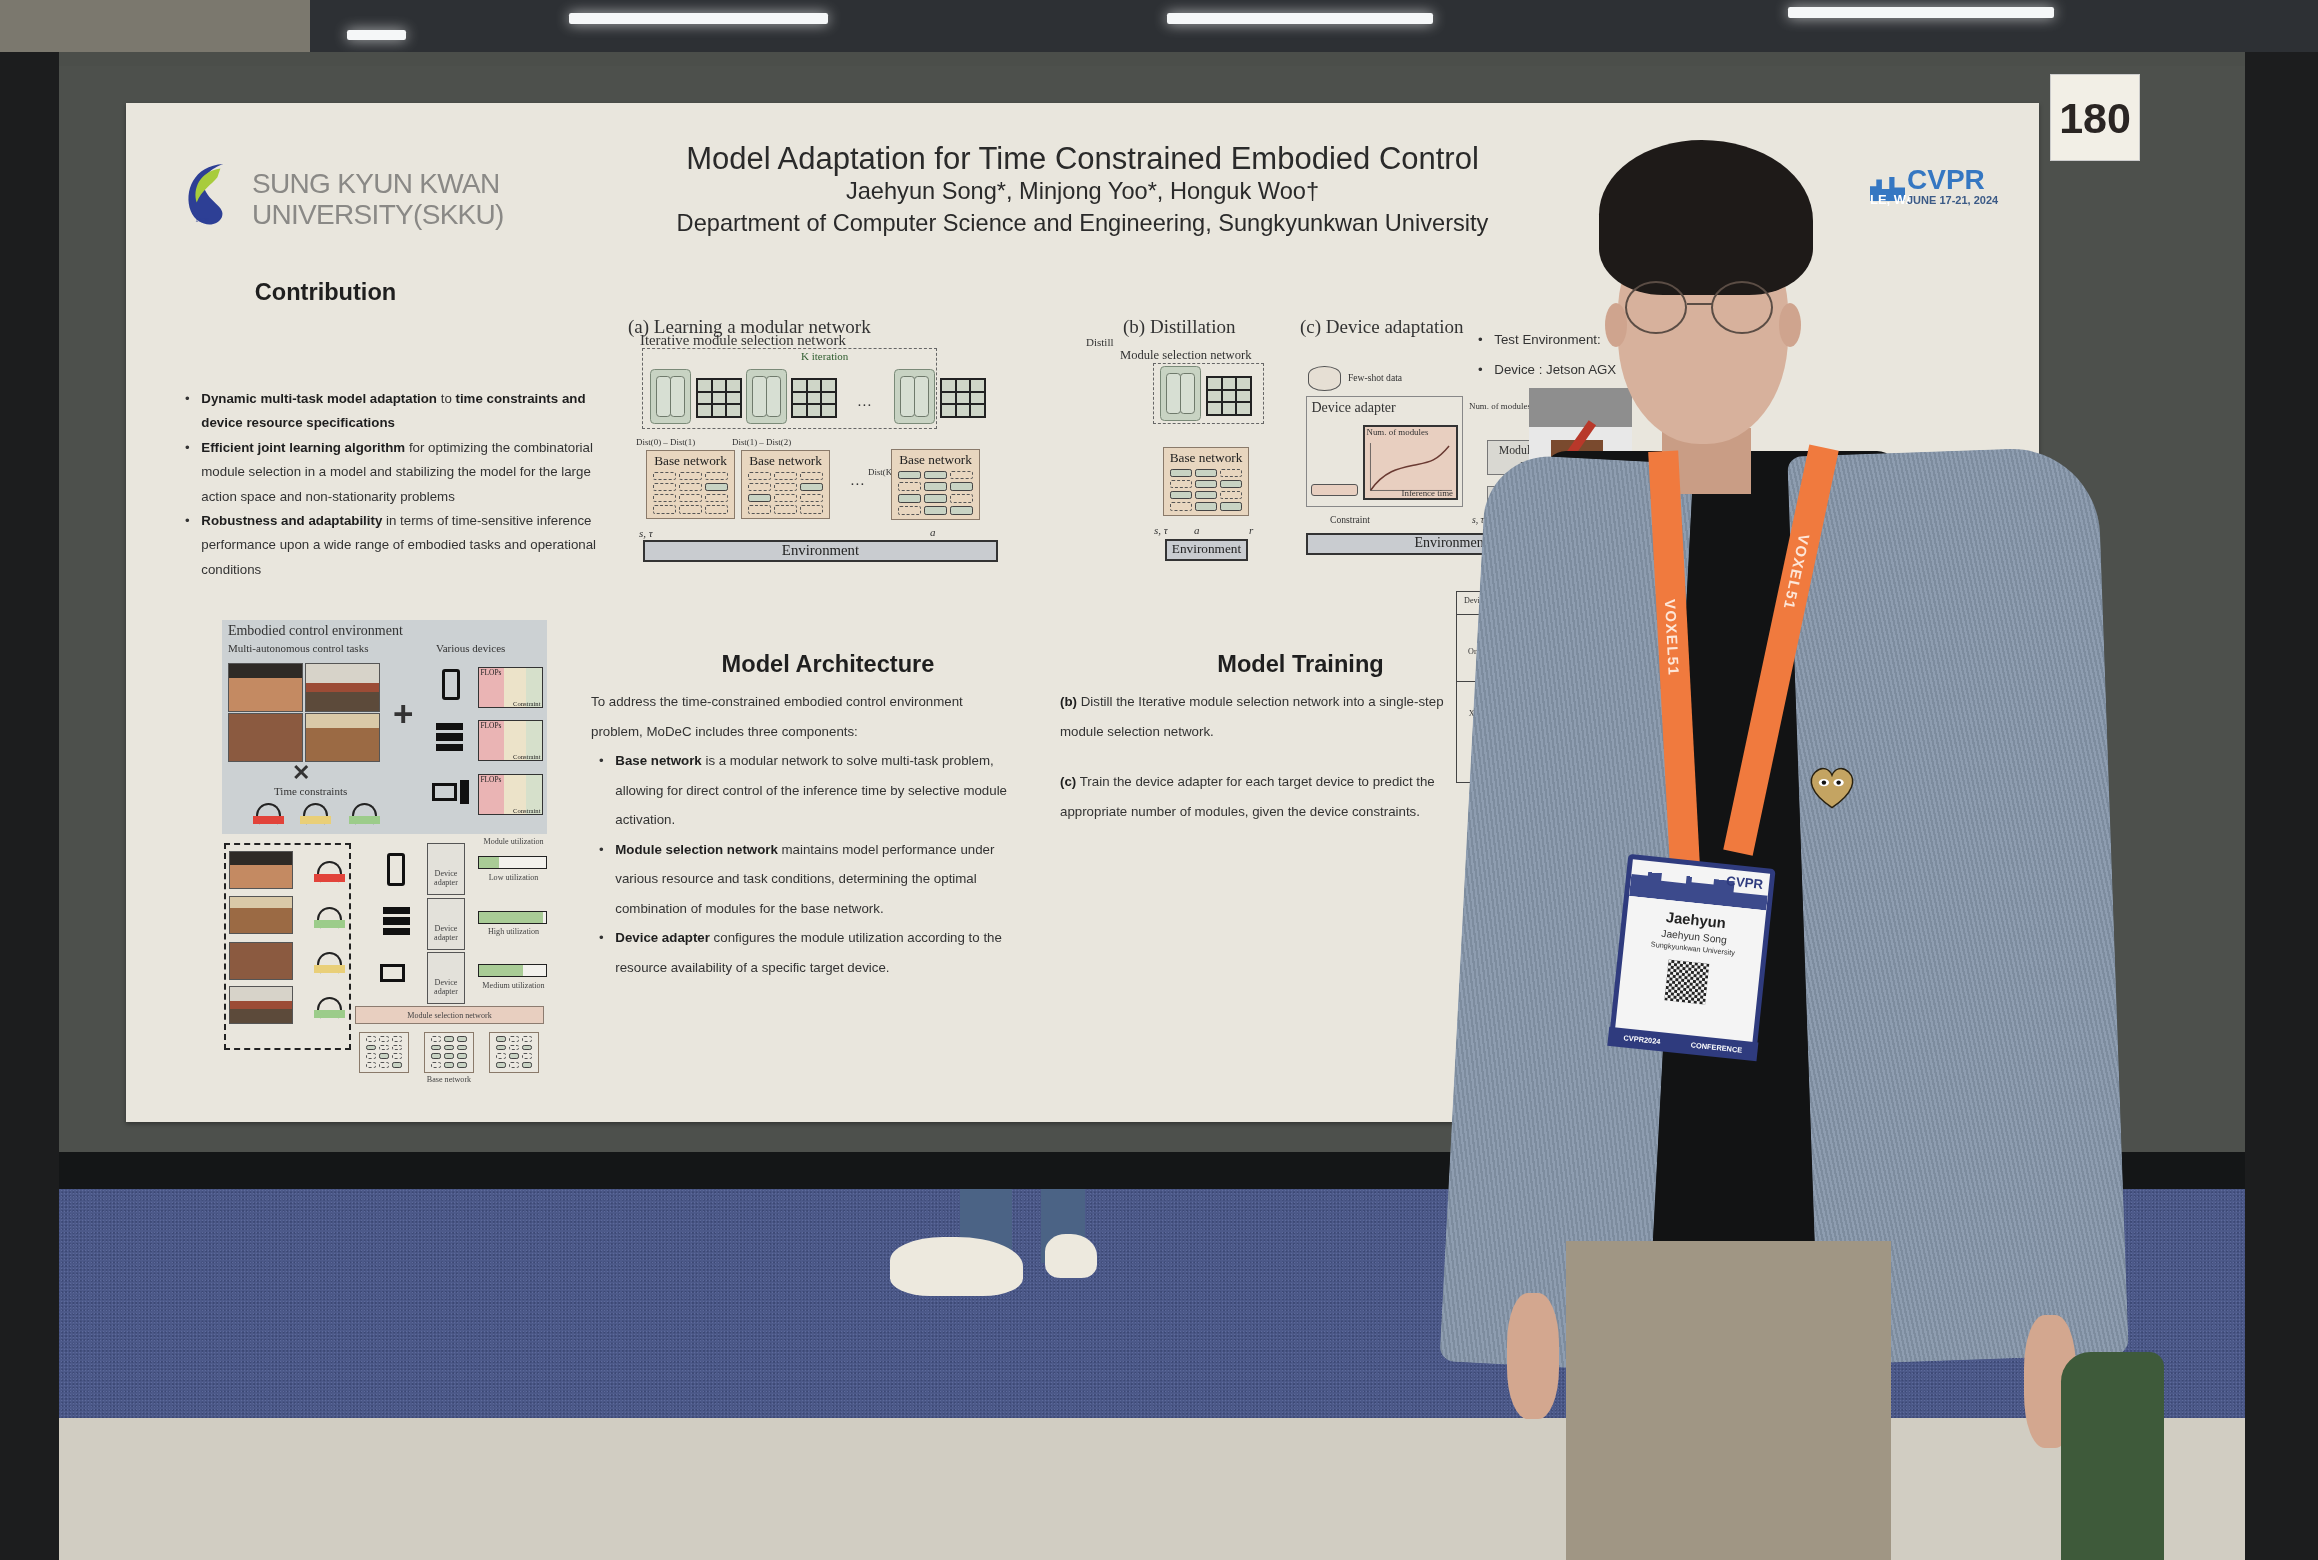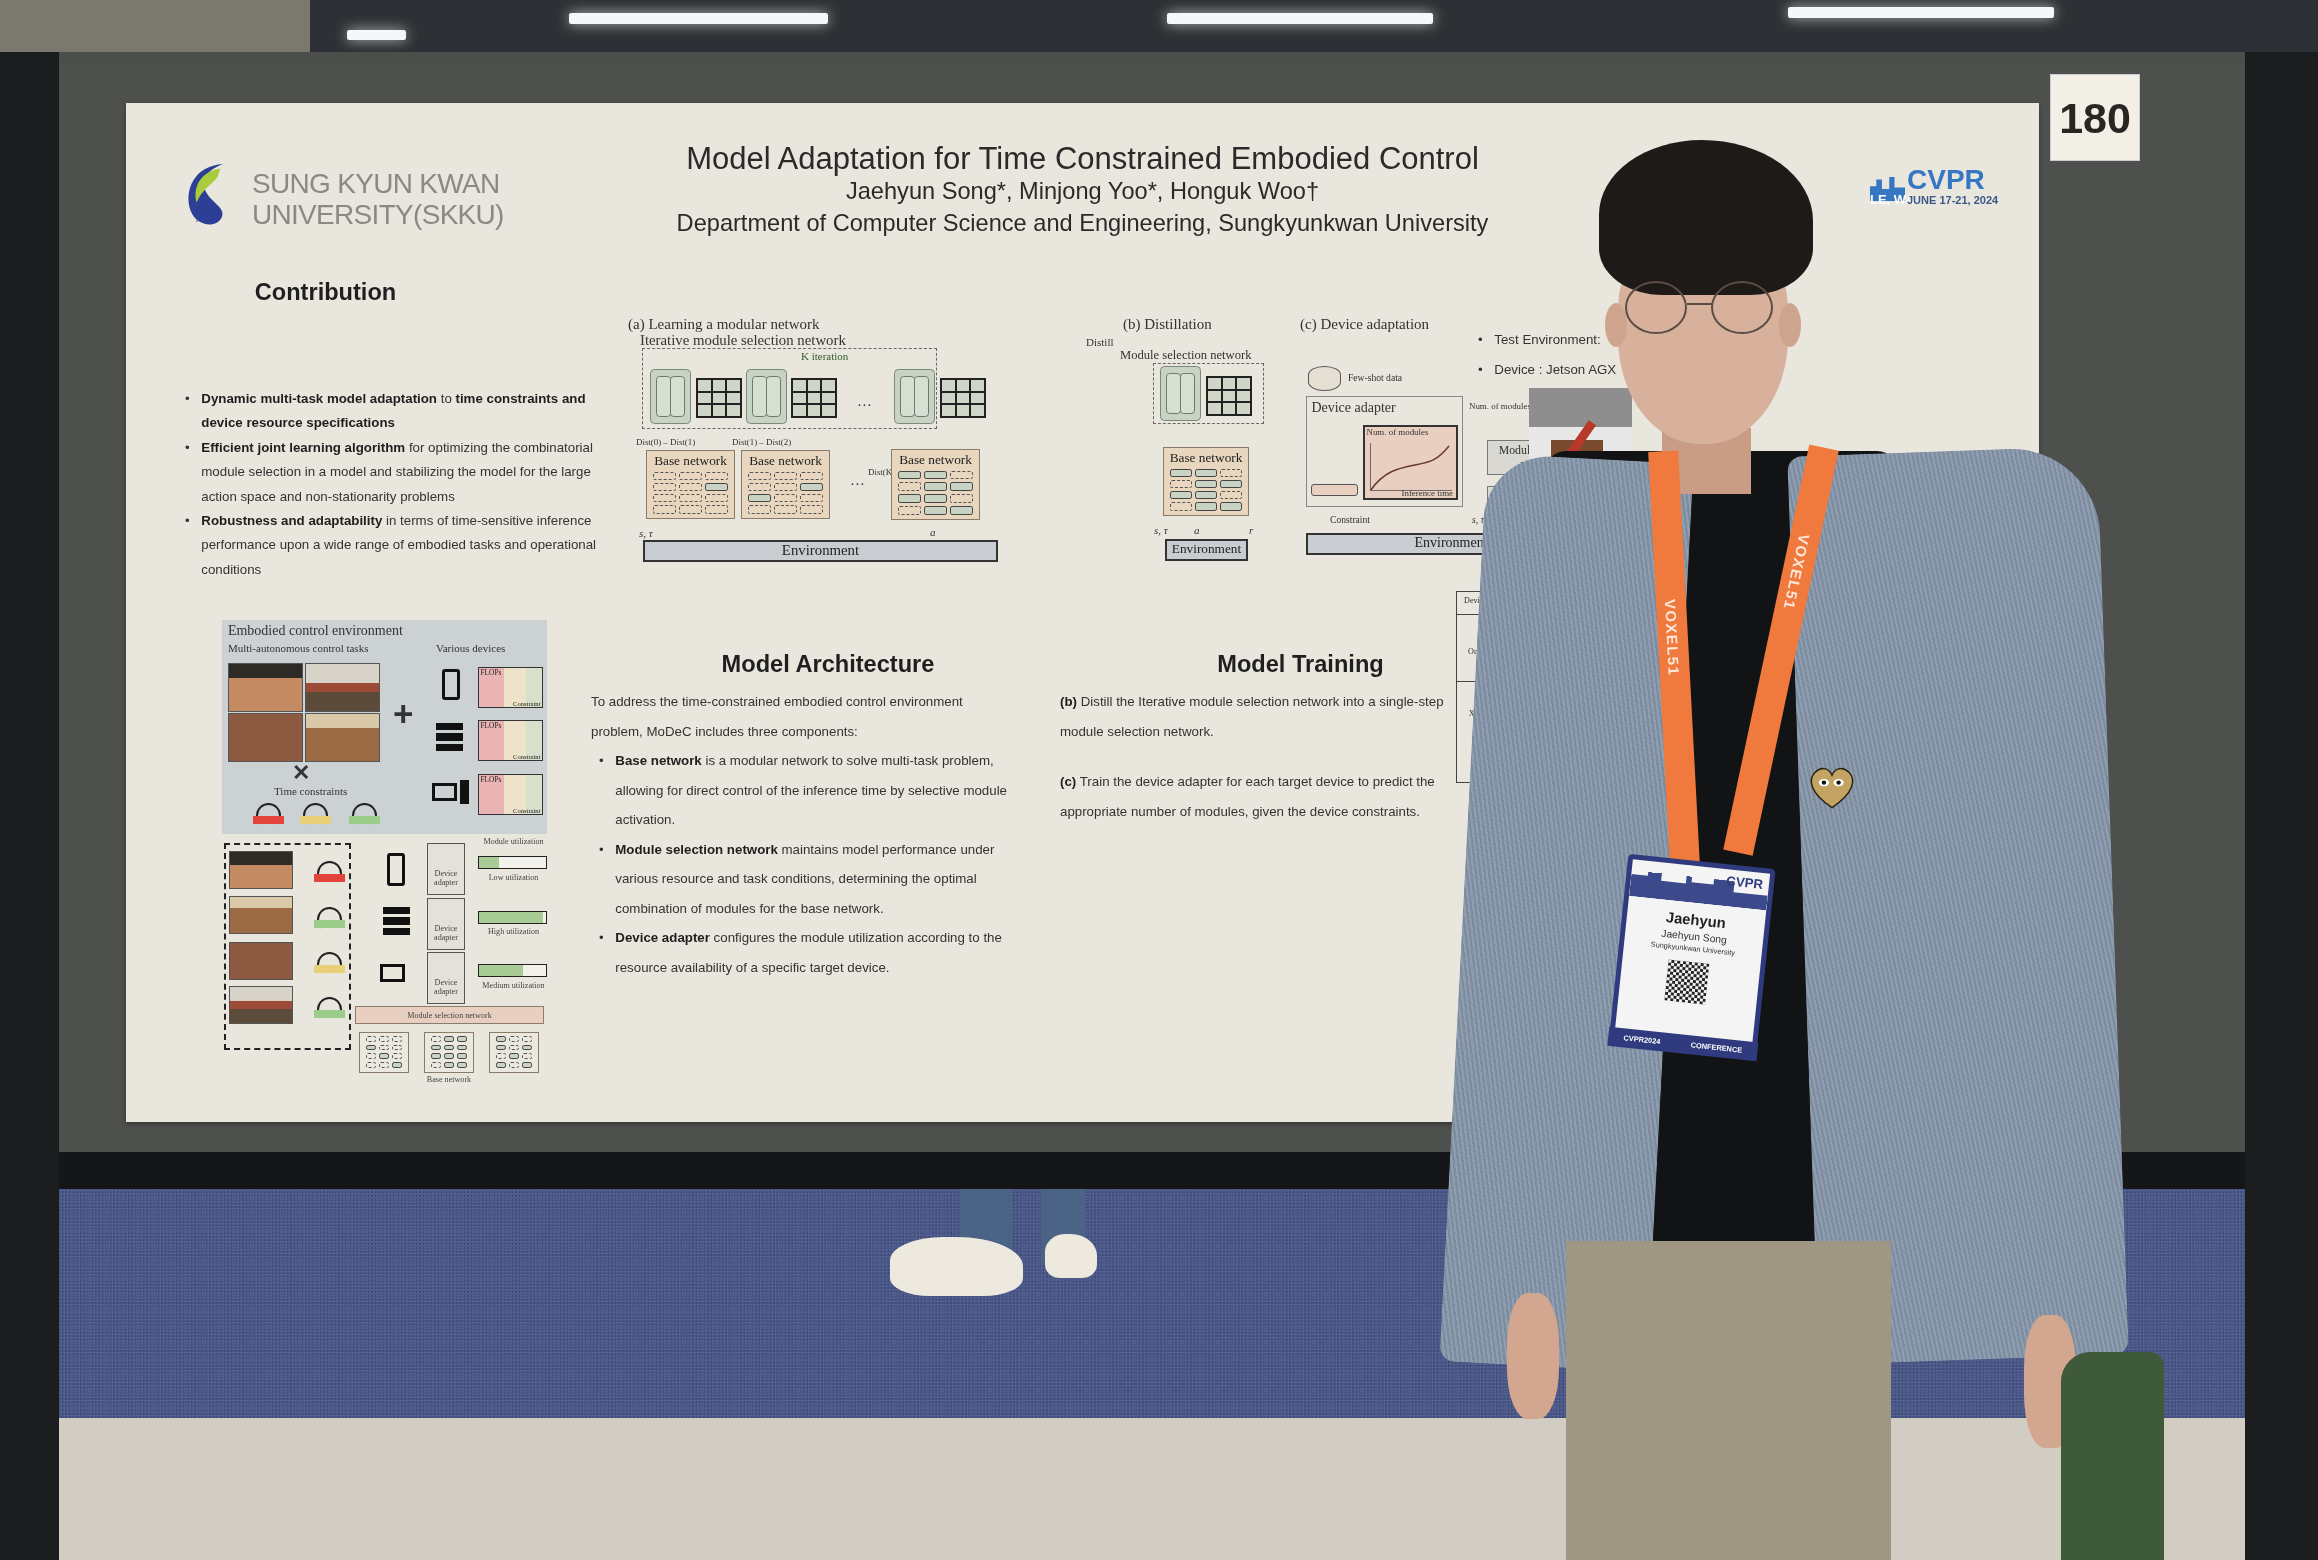--- a/index.html
+++ b/index.html
@@ -34,21 +34,21 @@
   .cvpr .city{position:absolute;left:52px;top:10.3px;width:35px;height:26.6px;background:#3577c2;clip-path:polygon(0 100%,0 45%,18% 45%,18% 20%,34% 20%,34% 55%,55% 55%,55% 10%,70% 10%,70% 50%,100% 50%,100% 100%);}
   .cvpr .wa{position:absolute;left:52px;top:28px;color:#fff;font-size:13px;font-weight:bold;}
 
   h2.sec{position:absolute;font-size:23.6px;font-weight:bold;color:#1f1f1f;text-align:center;}
   .para{position:absolute;font-size:14px;line-height:29.5px;color:#333;}
   .para b{color:#1e1e1e;}
   ul.bul{list-style:none;}
   ul.bul li{position:relative;padding-left:16.3px;}
   ul.bul li:before{content:"•";position:absolute;left:0;}
 
-  .fig-label{position:absolute;font-family:"Liberation Serif",serif;font-size:15px;color:#333;}
+  .fig-label{position:absolute;font-family:"Liberation Serif",serif;font-size:19px;color:#333;}
   .fig-small{position:absolute;font-family:"Liberation Serif",serif;font-size:11px;color:#333;}
   .box{position:absolute;border:1.5px solid #555;}
   .dash{position:absolute;border:1.5px dashed #666;}
   .env-bar{position:absolute;background:#c9ccd0;border:2.2px solid #333;font-family:"Liberation Serif",serif;font-size:14.8px;text-align:center;}
   .grid3{position:absolute;display:grid;grid-template-columns:repeat(3,1fr);grid-template-rows:repeat(3,1fr);border:1.5px solid #222;background:#cfd6c8;}
   .grid3 div{border:0.7px solid #222;}
   .mod-block{position:absolute;border:1.5px solid #7a8a78;background:#c8d3c3;border-radius:4.4px;}
   .mod-block:before,.mod-block:after{content:"";position:absolute;top:5.9px;bottom:5.9px;width:34%;border:1.5px solid #6f7a6c;border-radius:3.7px;background:#d7dfd3;}
   .mod-block:before{left:12%;} .mod-block:after{right:12%;}
   .base-net{position:absolute;background:#e8d6bf;border:1.5px solid #8a7a6a;}

